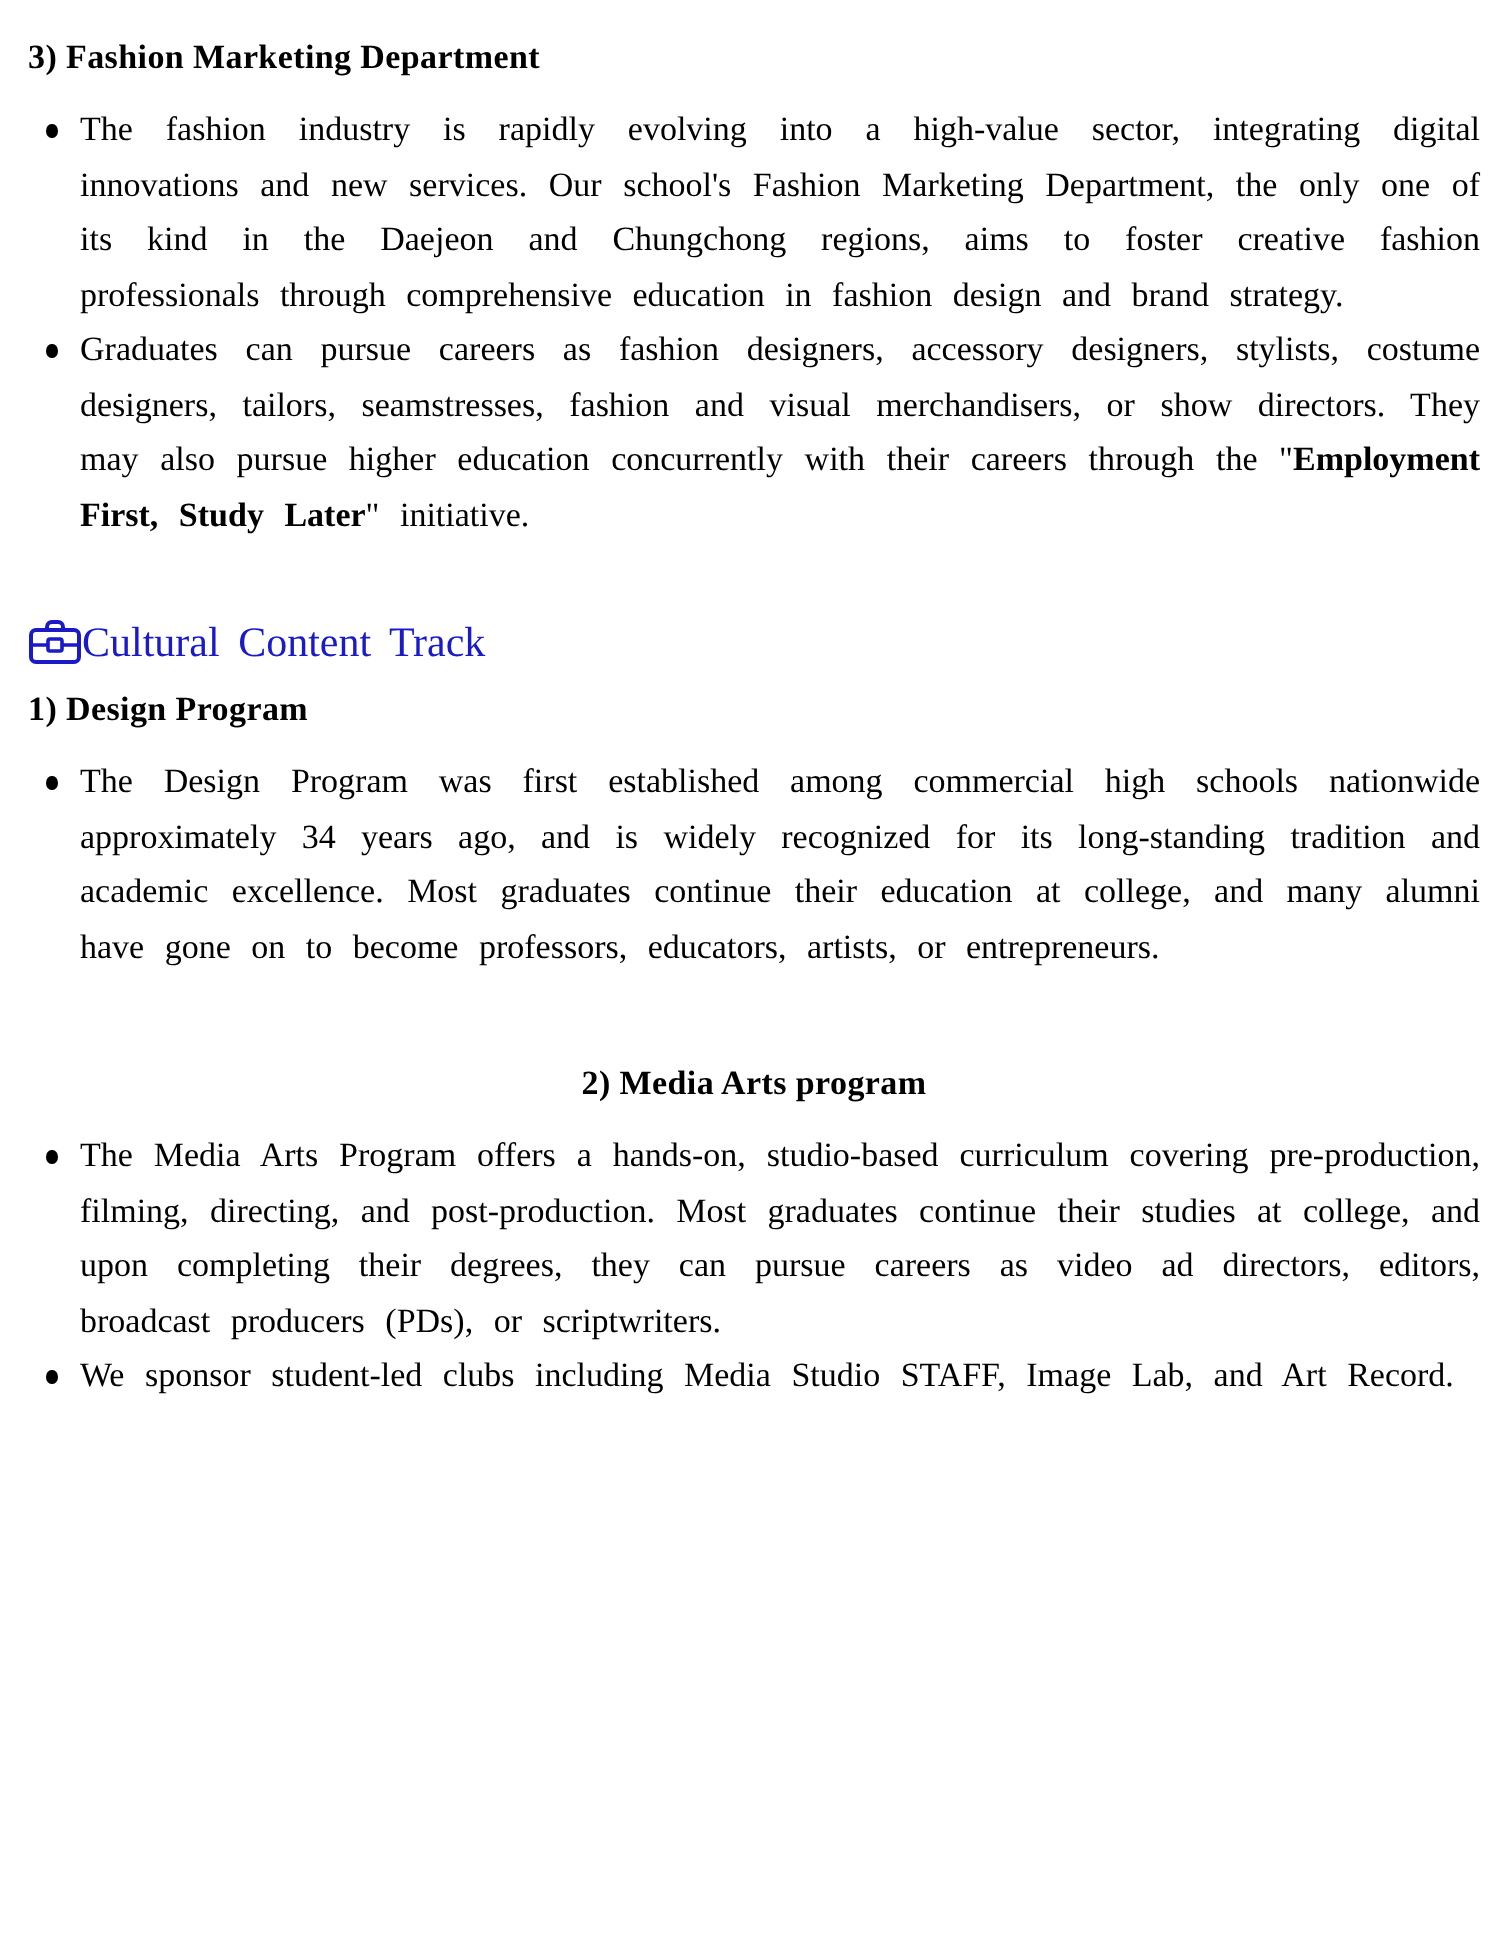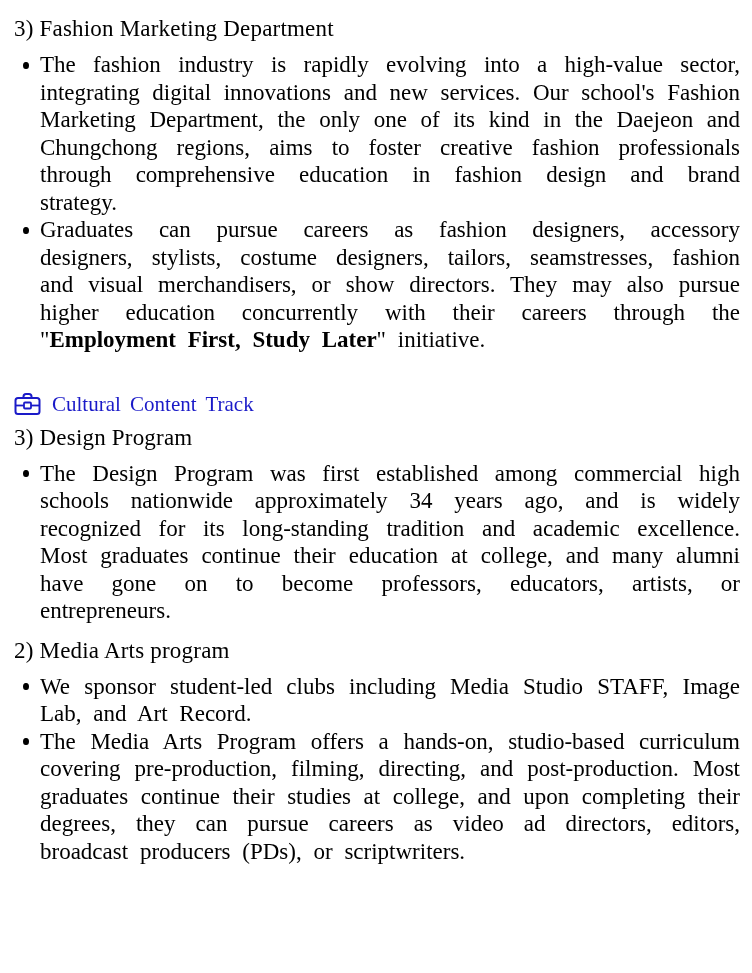--- a/index.html
+++ b/index.html
@@ -13,70 +13,70 @@
     color: #000000;
   }
   .page {
     box-sizing: border-box;
     width: 752px;
     min-height: 973px;
     padding: 16px 12px 8px 14px;
     background: #ffffff;
   }
   .num-heading {
-    font-size: 23px;
-    font-weight: normal;
+    font-size: 17px;
+    font-weight: bold;
     margin: 0 0 9px 0;
     letter-spacing: 0.2px;
     line-height: 26px;
   }
   .bullets {
     list-style: none;
     margin: 0;
     padding: 0;
   }
   .bullets li {
     position: relative;
     padding-left: 26px;
     text-align: justify;
-    font-size: 23px;
+    font-size: 17px;
     line-height: 27.5px;
     word-spacing: 6px;
   }
   .bullets li::before {
     content: "";
     position: absolute;
     left: 9px;
     top: 10.5px;
     width: 5.5px;
     height: 7px;
     background: #000;
     border-radius: 50%;
   }
   .track-header {
     display: flex;
     align-items: center;
-    gap: 11px;
     margin: 37px 0 8px 0;
   }
   .track-header .track-title {
     color: #1a1ac8;
     font-size: 21px;
     line-height: 26px;
     word-spacing: 4px;
   }
   .track-header svg {
     display: block;
     flex: 0 0 auto;
   }
   .design-heading {
     margin-top: 0;
   }
   .media-heading {
-    margin-top: 13px;
+    margin-top: 42px;
+    text-align: center;
   }
   .bold-inline {
     font-weight: bold;
   }
 </style>
 </head>
 <body>
 
 <div class="page">
 
@@ -98,33 +98,33 @@
         <rect x="1.5" y="6" width="24" height="16" rx="2.5" fill="none" stroke="#1a1ac8" stroke-width="2"></rect>
         <path d="M9.5 6 V4.5 A2.5 2.5 0 0 1 12 2 h3 A2.5 2.5 0 0 1 17.5 4.5 V6" fill="none" stroke="#1a1ac8" stroke-width="2"></path>
         <line x1="1.5" y1="13.5" x2="25.5" y2="13.5" stroke="#1a1ac8" stroke-width="1.8"></line>
         <rect x="10" y="10.5" width="7" height="6" rx="1" fill="#ffffff" stroke="#1a1ac8" stroke-width="1.8"></rect>
       </svg>
     </span>
     <span class="track-title">Cultural Content Track</span>
   </div>
 
   <section>
-    <h2 class="num-heading design-heading">3) Design Program</h2>
+    <h2 class="num-heading design-heading">1) Design Program</h2>
     <ul class="bullets">
       <li>
         <span>The Design Program was first established among commercial high schools nationwide approximately 34 years ago, and is widely recognized for its long-standing tradition and academic excellence. Most graduates continue their education at college, and many alumni have gone on to become professors, educators, artists, or entrepreneurs.</span>
       </li>
     </ul>
   </section>
 
   <section>
     <h2 class="num-heading media-heading">2) Media Arts program</h2>
     <ul class="bullets">
       <li>
-        <span>We sponsor student-led clubs including Media Studio STAFF, Image Lab, and Art Record.</span>
+        <span>The Media Arts Program offers a hands-on, studio-based curriculum covering pre-production, filming, directing, and post-production. Most graduates continue their studies at college, and upon completing their degrees, they can pursue careers as video ad directors, editors, broadcast producers (PDs), or scriptwriters.</span>
       </li>
       <li>
-        <span>The Media Arts Program offers a hands-on, studio-based curriculum covering pre-production, filming, directing, and post-production. Most graduates continue their studies at college, and upon completing their degrees, they can pursue careers as video ad directors, editors, broadcast producers (PDs), or scriptwriters.</span>
+        <span>We sponsor student-led clubs including Media Studio STAFF, Image Lab, and Art Record.</span>
       </li>
     </ul>
   </section>
 
 </div>
 
 </body></html>

